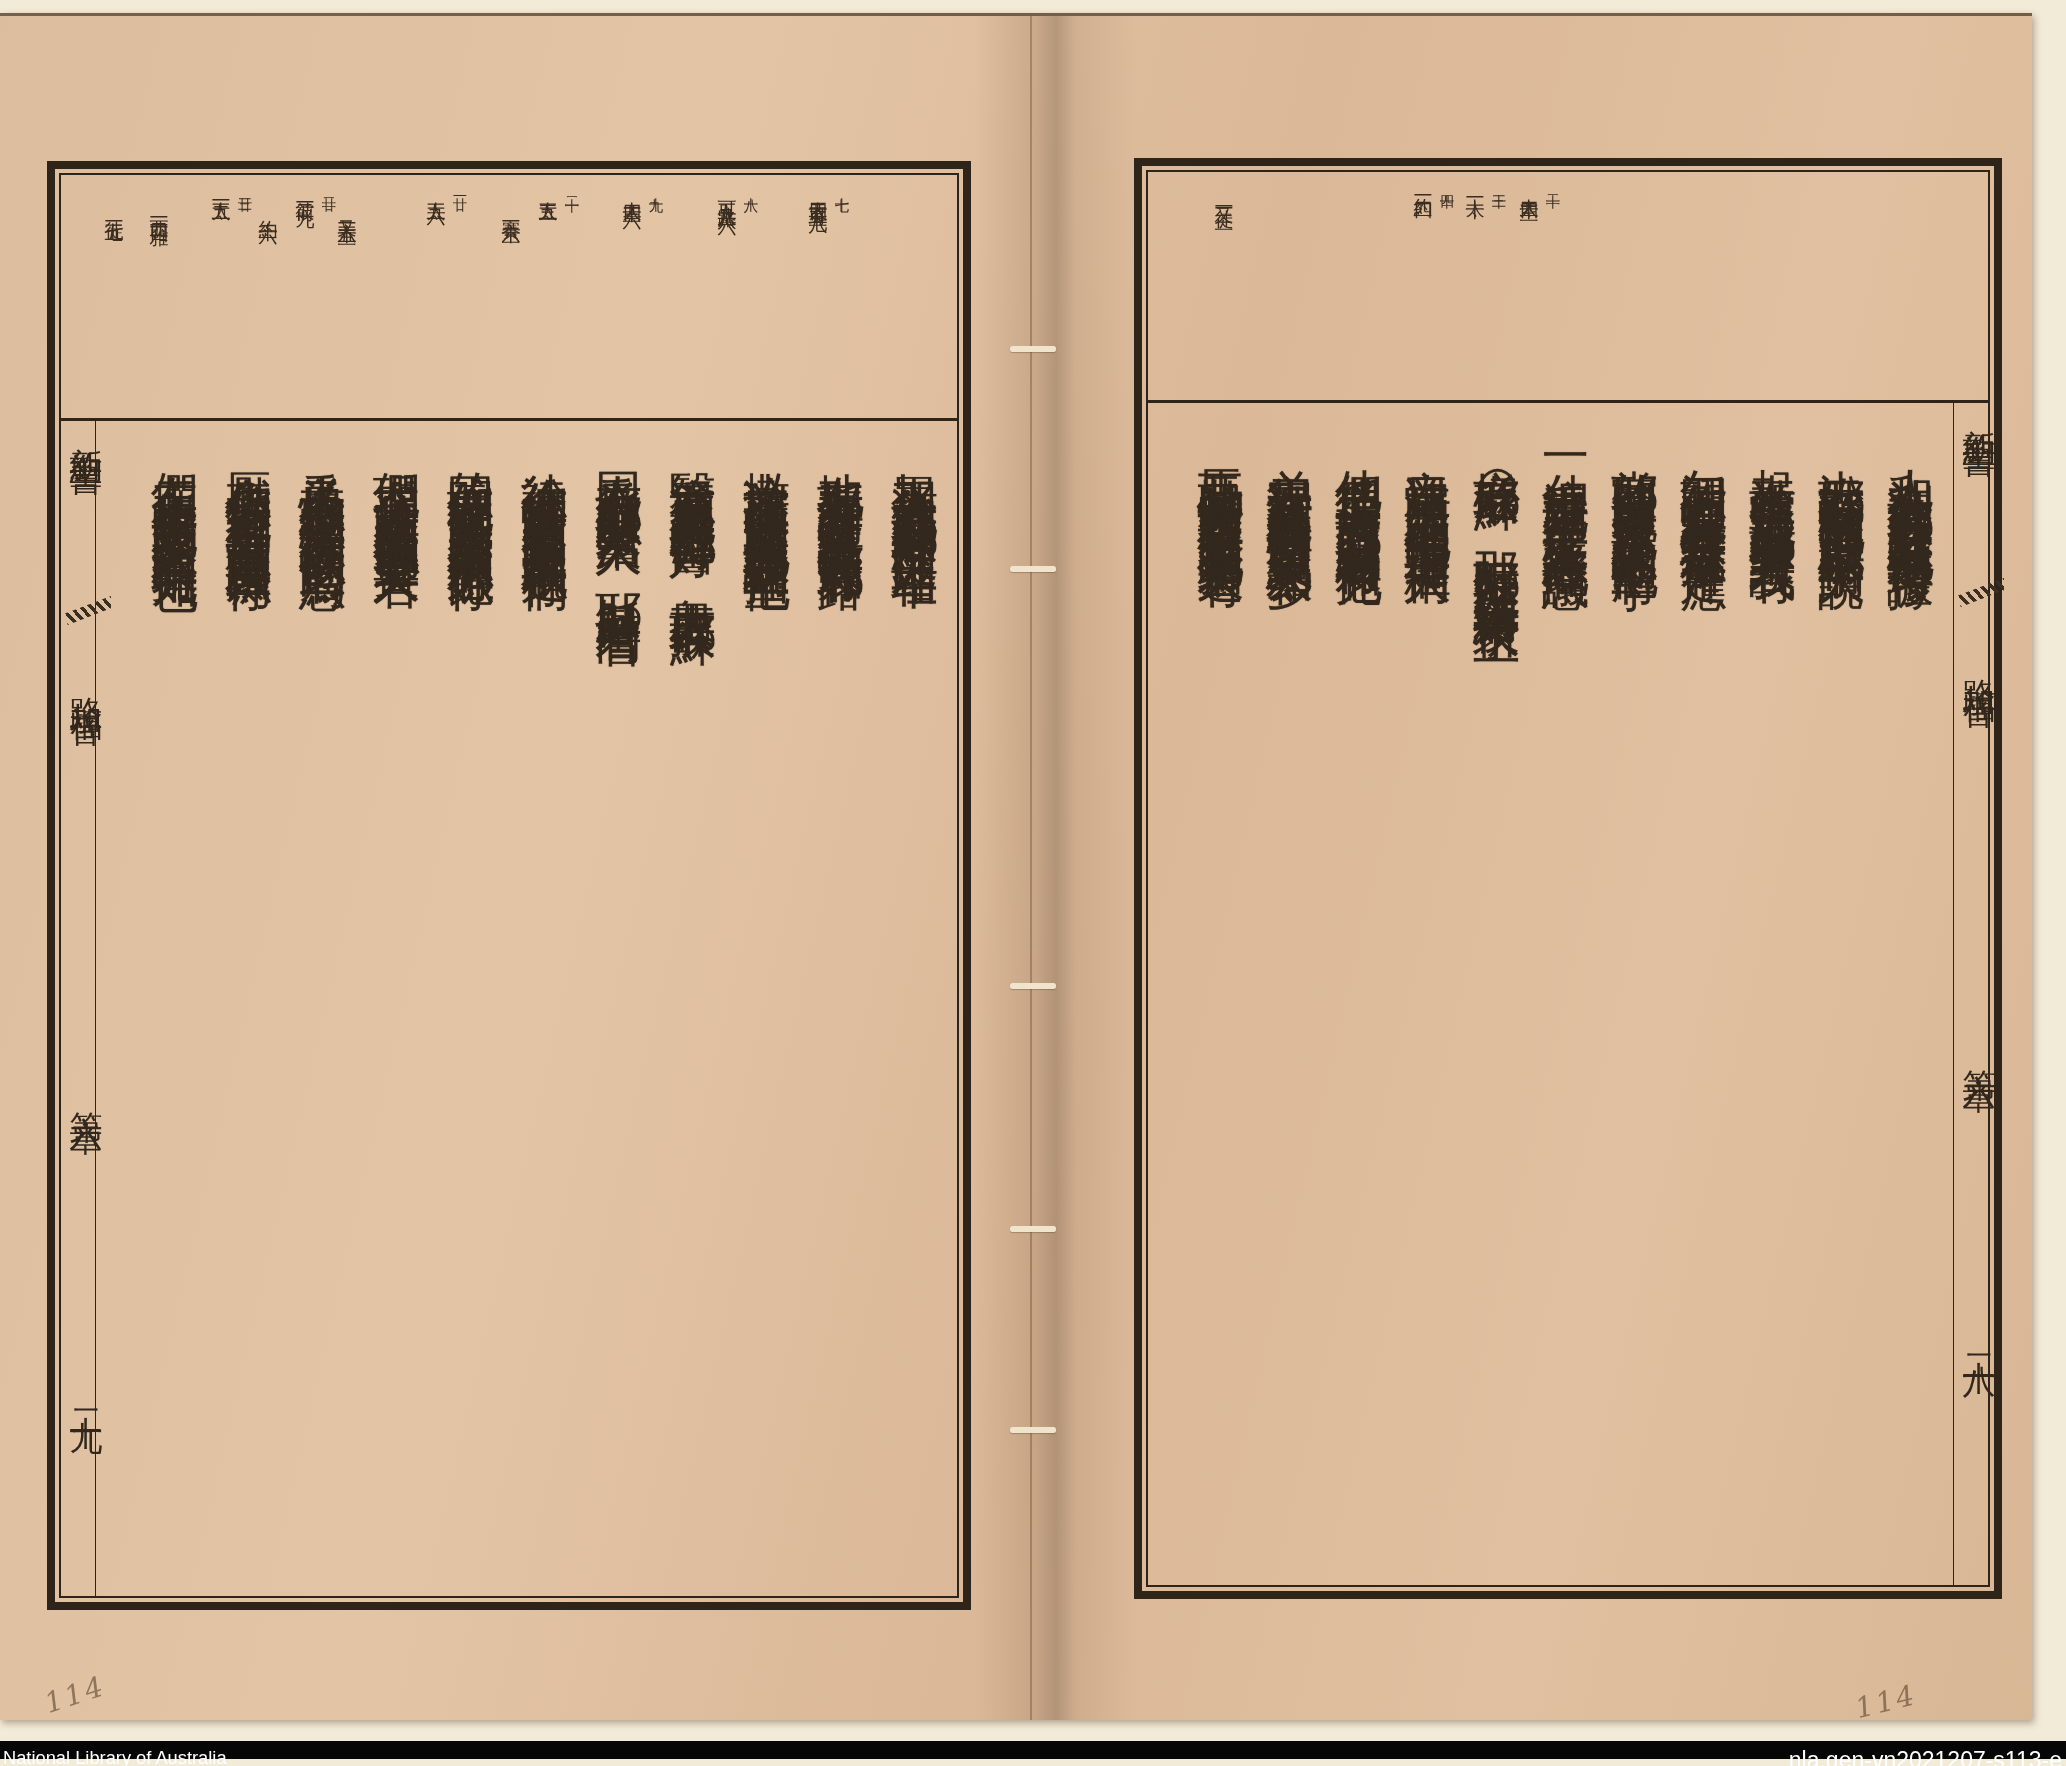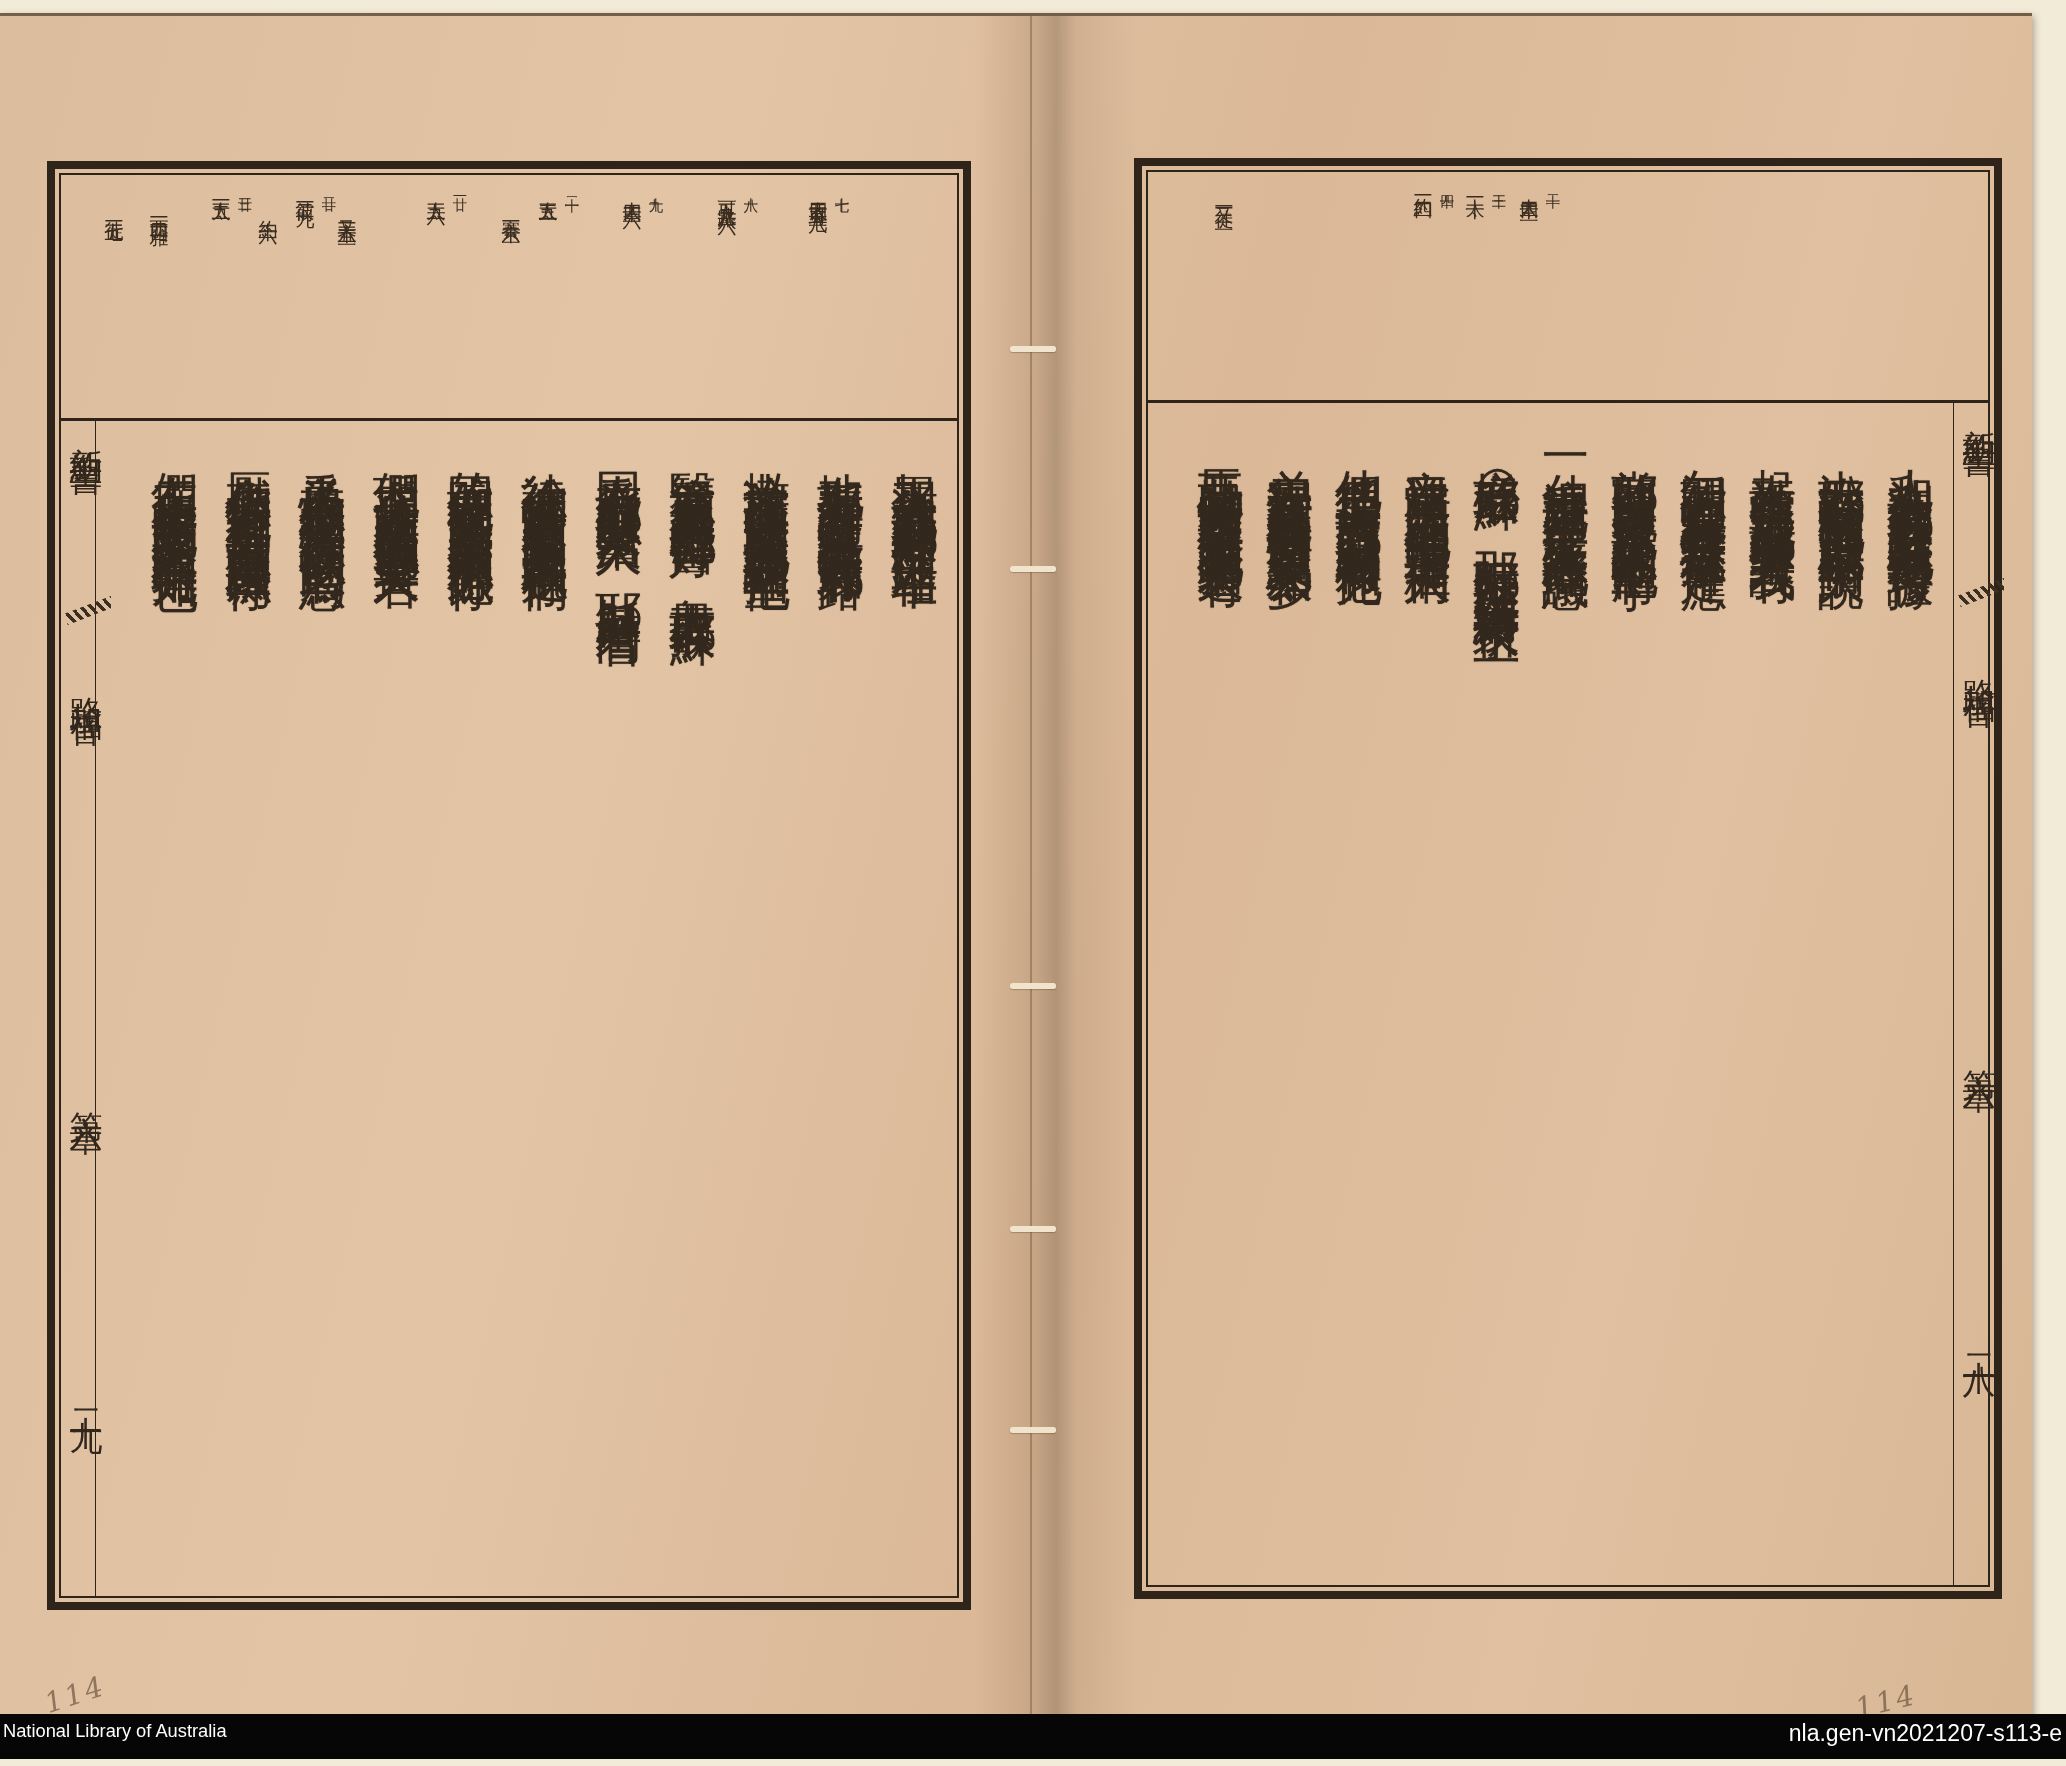--- a/index.html
+++ b/index.html
@@ -52,21 +52,21 @@
     position:absolute;writing-mode:vertical-rl;text-orientation:upright;
     color:#32271c;font-size:33px;letter-spacing:5px;left:2px;
   }
   .ornament{
     position:absolute;left:4px;width:46px;height:29px;
     background:repeating-linear-gradient(48deg,#3a2e21 0 3.5px,rgba(0,0,0,0) 3.5px 7.4px);
     clip-path:polygon(0 60%,100% 0,100% 42%,6% 100%);
   }
   
   .footer-bar{
-    position:absolute;left:0;bottom:8px;width:100%;height:45px;background:#060606;
+    position:absolute;left:0;bottom:8px;width:100%;height:18px;background:#060606;
     color:#fff;font-family:"Liberation Sans",sans-serif;
   }
   .footer-bar .fl{position:absolute;left:3px;top:6px;font-size:18.3px;}
   .footer-bar .fr{position:absolute;right:4px;top:6px;font-size:23px;}
   
   .pencil{
     position:absolute;color:rgba(99,76,53,.65);font-size:28px;font-style:italic;
     font-family:"DejaVu Serif",serif;letter-spacing:3px;
   }
   .pencil.pl{left:44px;top:1662px;transform:rotate(-18deg);}

